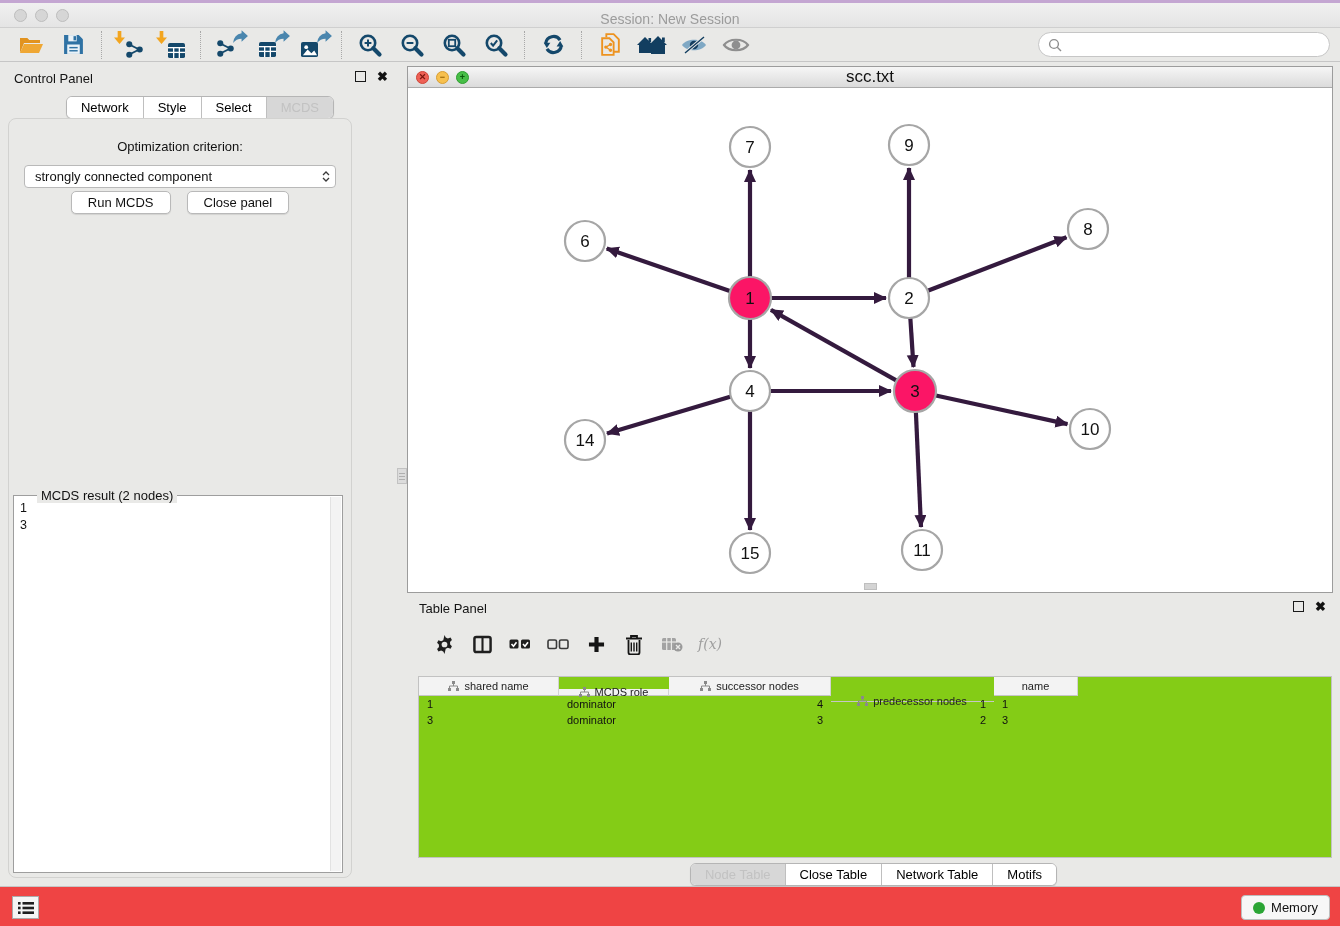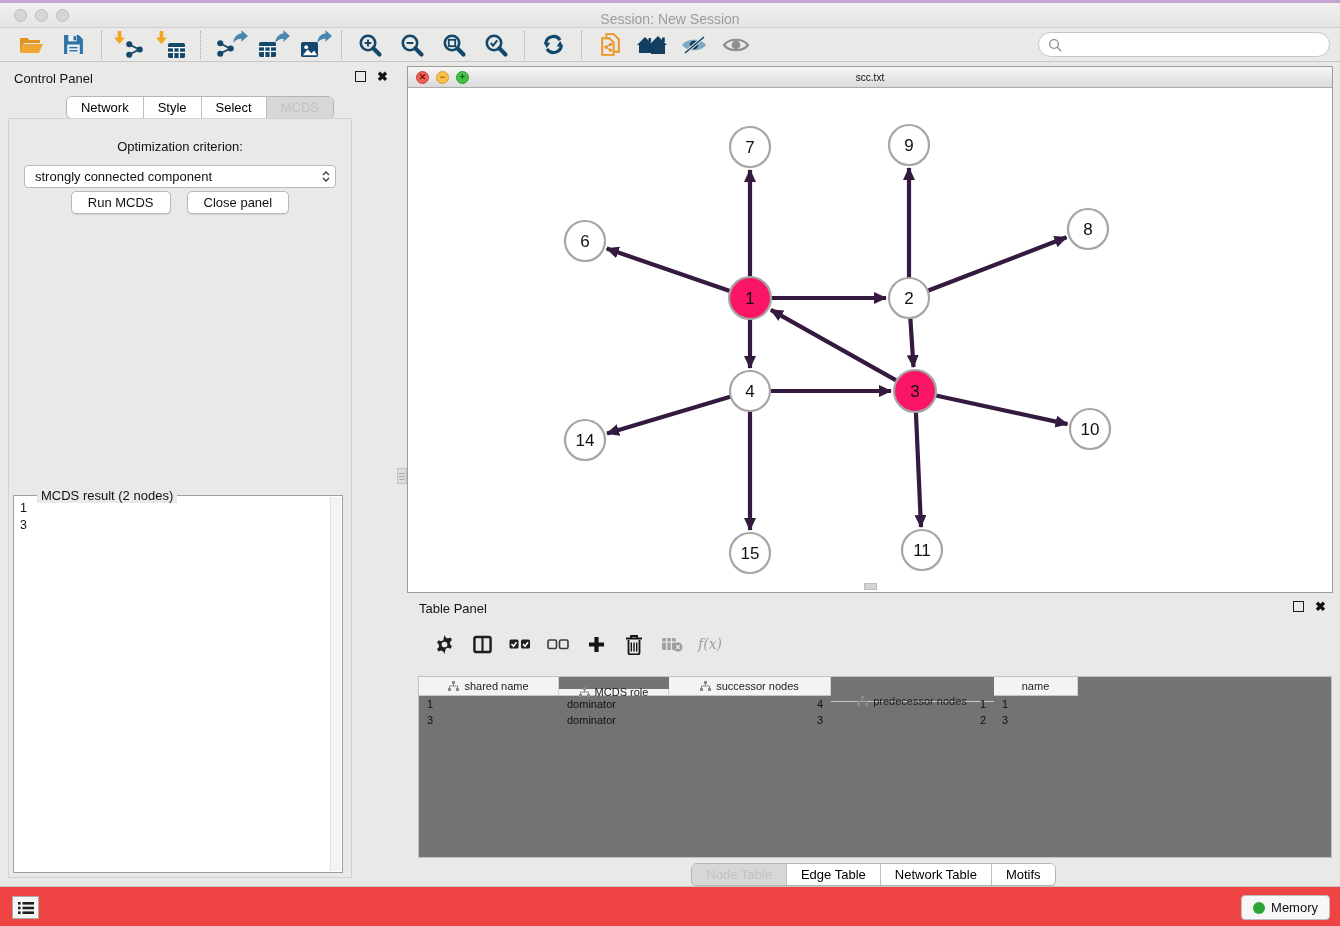--- a/index.html
+++ b/index.html
@@ -36,21 +36,21 @@
   .panel-btns { display:flex; gap:11px; align-items:center; position:absolute; top:9px; right:12px; }
   .float-btn { width:11px; height:11px; border:1.5px solid #1A1A1A; background:transparent; }
   .close-btn { font-size:13px; font-weight:bold; color:#111; line-height:11px; }
   .cp-tabs { position:absolute; top:34px; left:0; right:0; display:flex; justify-content:center;align-items:flex-end; }
   .seg { display:flex; border:1px solid #B5B5B5; border-radius:6px; overflow:hidden; background:#fff;
          box-shadow:0 1px 1px rgba(0,0,0,.12); }
   .seg .tab { padding:3px 14px; font-size:13px; border-right:1px solid #BFBFBF; background:#fff; color:#000; white-space:nowrap; }
   .seg .tab:last-child { border-right:none; }
   .seg .tab.selected { background:#D7D7D7; color:#C2C2C2; }
   .cp-box { position:absolute; left:8px; width:344px; top:56px; height:760px;
-            border:1px solid #D2D2D0; border-radius:0; background:#E9E9E7; }
+            border:1px solid #D2D2D0; border-radius:8px; background:#E9E9E7; }
   .opt-label { margin-top:20px; text-align:center; font-size:13px; color:#111; }
   .select { margin:11px auto 0; width:312px; height:23px; background:#fff; border:1px solid #B9B9B9;
             border-radius:4px; display:flex; align-items:center; padding:0 5px 0 10px; font-size:13px; color:#111; }
   .stepper { margin-left:auto; display:flex; flex-direction:column; gap:1px; align-items:center; }
   .btn-row { display:flex; justify-content:center; gap:16px; margin-top:3px; }
   .btn { background:#fff; border:1px solid #B9B9B9; border-radius:5px; font-size:13px; color:#111;
          padding:3px 16px; box-shadow:0 1px 1px rgba(0,0,0,.10); }
   .result-box { position:absolute; left:4px; right:8px; top:376px; height:378px;
                 border:1px solid #9E9E9E; background:#fff; }
   .result-legend { position:absolute; top:-8px; left:23px; background:#E9E9E7; padding:0 4px; font-size:13px; color:#111; }
@@ -60,39 +60,39 @@
                    background:#F3F3F3; border-left:1px solid #E2E2E2; }
   .v-grip { position:absolute; left:397px; top:406px; width:10px; height:16px; background:#DCDCDC;
             border:1px solid #C2C2C2; display:flex; flex-direction:column; justify-content:center; gap:2px; padding:0 1px; }
   .v-grip i { display:block; height:1px; background:#AFAFAF; }
 
   
   .net-window { position:absolute; left:407px; top:4px; width:926px; height:527px;
                 border:1px solid #9C9C9C; background:#fff; }
   .net-titlebar { height:21px; background:linear-gradient(#F6F6F6,#DBDBDB); border-bottom:1px solid #ABABAB;
                   position:relative; display:flex; align-items:center; justify-content:center; }
-  .net-title { font-size:10px; color:#111; }
+  .net-title { font-size:17px; color:#111; }
   .net-lights { position:absolute; left:8px; top:4px; display:flex; gap:7px; }
   .light { width:13px; height:13px; border-radius:50%; display:flex; align-items:center; justify-content:center;
            font-size:9px; font-weight:bold; line-height:1; }
   .light.red { background:#EE6156; border:1px solid #CE4437; color:#7A150D; }
   .light.yellow { background:#F7C04E; border:1px solid #D89E33; color:#8F5D00; }
   .light.green { background:#47BE47; border:1px solid #2E9E30; color:#0B5B0B; }
   .net-canvas { position:absolute; top:21px; left:0; right:0; bottom:0; background:#fff; }
   .net-grip { position:absolute; bottom:2px; left:456px; width:13px; height:7px;
               background:#D4D4D4; border:1px solid #BFBFBF; }
 
   
   .table-panel { position:absolute; left:407px; top:533px; width:933px; height:291px; background:#E9E9E7; }
   .tp-toolbar { position:absolute; top:27px; left:10px; right:10px; height:44px;
                 display:flex; align-items:center; padding-left:8px; }
   .tpi { width:38px; height:30px; display:flex; align-items:center; justify-content:center; }
   .fx { font-family:"DejaVu Serif", serif; font-style:italic; font-size:14px; color:#9E9E9E; }
   .tp-table { position:absolute; top:81px; left:11px; width:914px; height:182px;
-              background:#737373; border:1px solid #C2C2C2; overflow:hidden; }
+              background:#84cc16; border:1px solid #C2C2C2; overflow:hidden; }
   .t-head { display:flex; height:19px; }
   .t-hcell { border-right:1px solid #D2D2D2; border-bottom:1px solid #C6C6C6; background:#F3F3F3;
              display:flex; align-items:center; justify-content:center; gap:5px; font-size:11px; color:#222; }
   .t-row { display:flex; height:16px; align-items:center; font-size:11px; color:#111; }
   .t-cell { padding:0 8px; white-space:nowrap; overflow:hidden; }
   .tp-tabs { position:absolute; top:268px; left:0; right:0; display:flex; justify-content:center; }
 
   
   .statusbar { position:absolute; top:886px; left:0; right:0; height:44px; background:#ef4444;
                border-top:1px solid #C6C6C6; }
@@ -549,21 +549,21 @@
               <div class="t-cell" style="width: 110px; text-align: left;">dominator</div>
               <div class="t-cell" style="width: 162px; text-align: right;">3</div>
               <div class="t-cell" style="width: 163px; text-align: right;">2</div>
               <div class="t-cell" style="width: 84px; text-align: left;">3</div>
             </div>
           </div>
       </div>
       <div class="tp-tabs">
         <div class="seg" id="tp-tab-seg">
             <div class="tab selected">Node Table</div>
-            <div class="tab">Edge Table</div>
+            <div class="tab">Close Table</div>
             <div class="tab">Network Table</div>
             <div class="tab">Motifs</div>
           </div>
       </div>
     </div>
   </div>
 
   <div class="statusbar">
     <div class="list-btn">
       <svg width="18" height="14" viewBox="0 0 18 14">

